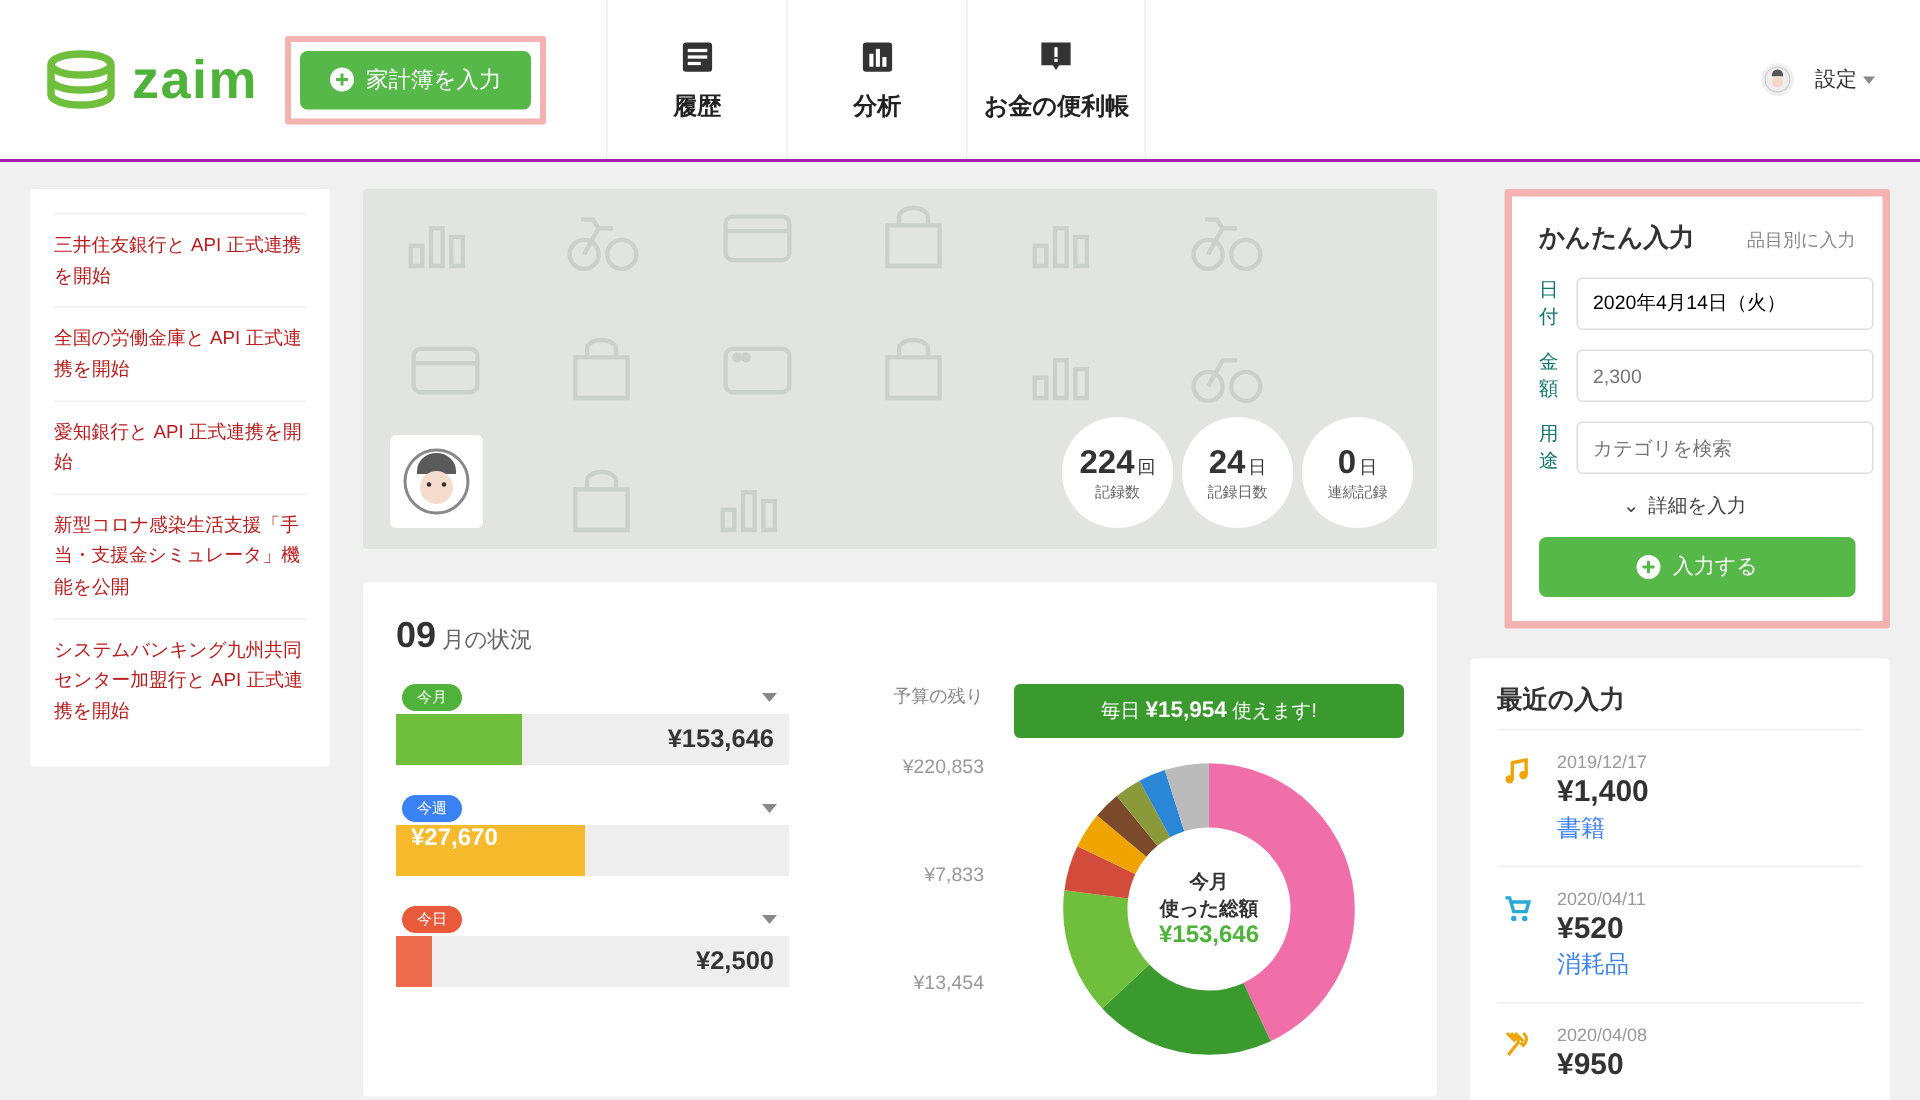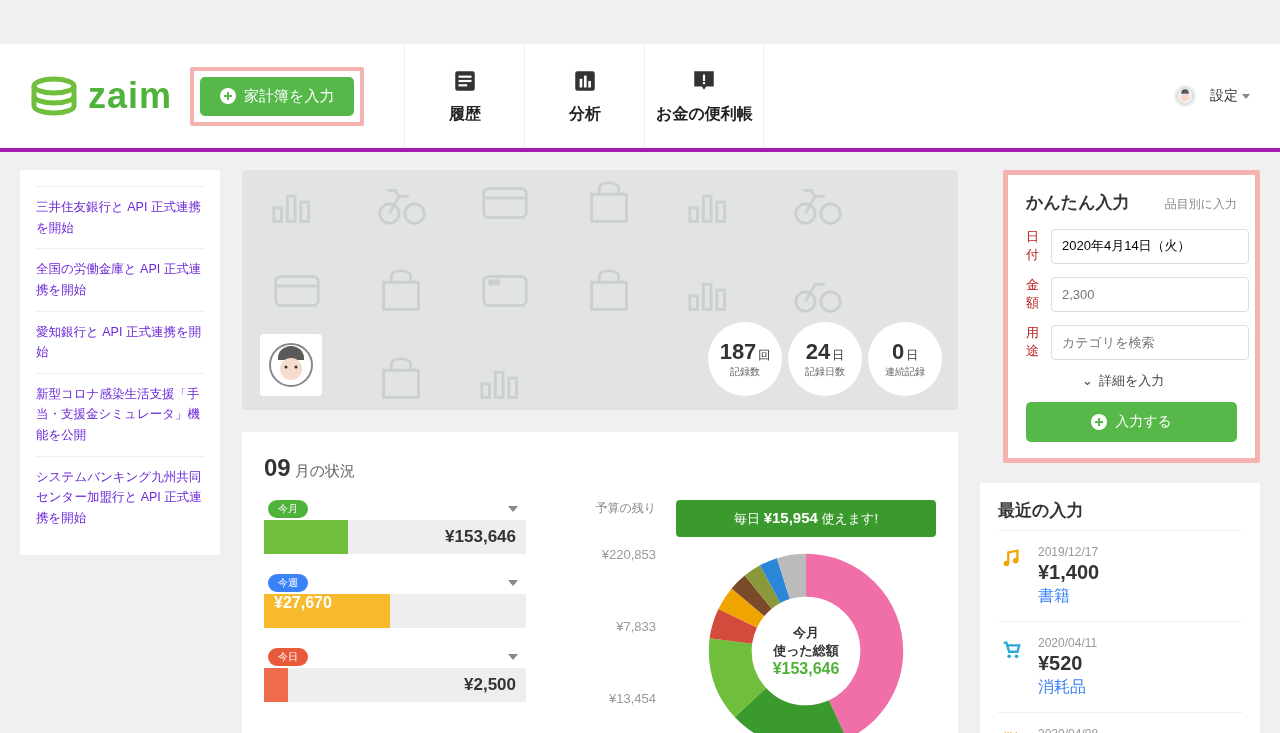--- a/index.html
+++ b/index.html
@@ -1,18 +1,18 @@
 <!DOCTYPE html>
 <html><head>
 <meta charset="utf-8">
 <style>
   *{box-sizing:border-box;margin:0;padding:0;}
   body{font-family:"Hiragino Kaku Gothic Pro","Meiryo",sans-serif;background:#f0f0f0;color:#333;font-size:13px;}
   
-  .header{background:#fff;height:108px;display:flex;align-items:center;padding:0 30px;border-bottom:4px solid #a21caf;margin-top:44px;}
+  .header{background:#fff;height:108px;display:flex;align-items:center;padding:0 30px;border-bottom:2px solid #a21caf;}
   .logo{display:flex;align-items:center;gap:10px;margin-right:18px;}
   .logo-icon{width:48px;height:44px;}
   .logo-text{font-size:36px;font-weight:600;color:#4fb23a;letter-spacing:1px;}
   .input-budget-wrap{border:4px solid #f4b2b1;padding:6px;border-radius:2px;margin-right:40px;}
   .input-budget-btn{background:#55b848;color:#fff;border:none;padding:10px 20px;font-size:15px;border-radius:5px;display:flex;align-items:center;gap:8px;cursor:pointer;}
   .plus-circle{width:16px;height:16px;border-radius:50%;background:#fff;position:relative;}
   .plus-circle::before,.plus-circle::after{content:"";position:absolute;background:#55b848;}
   .plus-circle::before{width:8px;height:2px;left:4px;top:7px;}
   .plus-circle::after{width:2px;height:8px;left:7px;top:4px;}
   .navitems{display:flex;align-self:stretch;}
@@ -21,21 +21,21 @@
   .navitem svg{width:26px;height:26px;margin-bottom:10px;}
   .navitem-label{font-size:16px;font-weight:600;color:#222;}
   .header-right{margin-left:auto;display:flex;align-items:center;gap:14px;}
   .avatar-small{width:22px;height:22px;border-radius:50%;background:#efefef;display:flex;align-items:center;justify-content:center;}
   .settings-link{color:#333;cursor:pointer;font-size:14px;display:flex;align-items:center;gap:4px;}
   .chev-down{width:0;height:0;border-left:4px solid transparent;border-right:4px solid transparent;border-top:5px solid #888;}
   
   .page{display:flex;padding:18px 20px;gap:22px;max-width:1280px;margin:0 auto;}
   .left{width:200px;background:#fff;padding:16px;border-radius:2px;align-self:flex-start;}
   .left h2{font-size:17px;font-weight:700;margin-bottom:12px;}
-  .news-item{font-size:12.5px;line-height:1.65;padding:10px 0;border-top:1px solid #eee;color:#6d28d9;cursor:pointer;}
+  .news-item{font-size:12.5px;line-height:1.65;padding:10px 0;border-top:1px solid #eee;color:#b91c1c;cursor:pointer;}
   .center{flex:1;display:flex;flex-direction:column;gap:22px;}
   .hero{background:#e1e4e1;height:240px;border-radius:3px;position:relative;overflow:hidden;}
   .hero-icons{position:absolute;inset:0;display:flex;flex-wrap:wrap;align-content:center;gap:40px 46px;padding:30px 26px;opacity:.5;}
   .hero-icons svg{width:58px;height:48px;stroke:#b9bdb9;fill:none;stroke-width:3;}
   .hero-avatar{position:absolute;left:18px;bottom:14px;width:62px;height:62px;background:#fff;border-radius:4px;display:flex;align-items:center;justify-content:center;}
   .hero-avatar svg{width:46px;height:46px;}
   .hero-stats{position:absolute;right:16px;bottom:14px;display:flex;gap:6px;}
   .stat-pill{background:#fff;border-radius:50%;width:74px;height:74px;display:flex;flex-direction:column;align-items:center;justify-content:center;}
   .stat-num{font-size:22px;font-weight:700;color:#333;}
   .stat-num .unit{font-size:12px;font-weight:400;margin-left:2px;}
@@ -64,21 +64,21 @@
   .donut-center{position:absolute;inset:0;display:flex;flex-direction:column;align-items:center;justify-content:center;}
   .donut-center .l1{font-size:13px;font-weight:700;color:#333;}
   .donut-center .l2{font-size:13px;font-weight:700;color:#333;}
   .donut-center .l3{font-size:16px;font-weight:700;color:#4fb23a;}
   .right{width:280px;display:flex;flex-direction:column;gap:20px;}
   .quick-card{background:#fff;border:5px solid #f4b2b1;border-radius:2px;padding:16px 18px;margin-left:23px;}
   .quick-head{display:flex;justify-content:space-between;align-items:baseline;margin-bottom:14px;}
   .quick-head h3{font-size:17px;font-weight:700;}
   .quick-head .alt{font-size:12px;color:#888;cursor:pointer;}
   .qf-row{display:flex;align-items:center;margin-bottom:12px;gap:12px;}
-  .qf-label{width:44px;font-size:13px;color:#b91c1c;}
+  .qf-label{width:44px;font-size:13px;color:#0f766e;}
   .qf-input{flex:1;border:1px solid #ddd;border-radius:4px;padding:9px 10px;font-size:13px;}
   .qf-detail{text-align:left;padding-left:56px;font-size:13px;color:#444;margin-bottom:12px;cursor:pointer;}
   .qf-detail .chev{display:inline-block;transform:rotate(0);margin-right:6px;}
   .submit-btn{width:100%;background:#55b848;color:#fff;border:none;padding:11px;border-radius:5px;font-size:14px;display:flex;align-items:center;justify-content:center;gap:8px;cursor:pointer;}
   .recent-card{background:#fff;border-radius:3px;padding:16px 18px;}
   .recent-card h3{font-size:17px;font-weight:700;margin-bottom:6px;}
   .recent-item{display:flex;gap:14px;padding:14px 0;border-top:1px solid #eee;}
   .recent-item:first-of-type{border-top:1px solid #eee;margin-top:8px;}
   .ri-icon{width:26px;display:flex;justify-content:center;padding-top:2px;}
   .ri-body .date{font-size:12px;color:#999;}
@@ -228,21 +228,21 @@
         <svg viewBox="0 0 46 46">
             <circle cx="23" cy="23" r="21" fill="#fff" stroke="#888" stroke-width="2"></circle>
             <path d="M10 16 a13 12 0 0 1 26 0 v2 h-26z" fill="#5a5a5a"></path>
             <circle cx="23" cy="27" r="11" fill="#f5dccc"></circle>
             <circle cx="18" cy="25" r="1.5" fill="#333"></circle>
             <circle cx="28" cy="25" r="1.5" fill="#333"></circle>
           </svg>
       </div>
       <div class="hero-stats">
         <div class="stat-pill">
-          <div class="stat-num"><span>187</span><span class="unit">回</span></div>
+          <div class="stat-num"><span>224</span><span class="unit">回</span></div>
           <div class="stat-label">記録数</div>
         </div>
         <div class="stat-pill">
           <div class="stat-num"><span>24</span><span class="unit">日</span></div>
           <div class="stat-label">記録日数</div>
         </div>
         <div class="stat-pill">
           <div class="stat-num"><span>0</span><span class="unit">日</span></div>
           <div class="stat-label">連続記録</div>
         </div>

